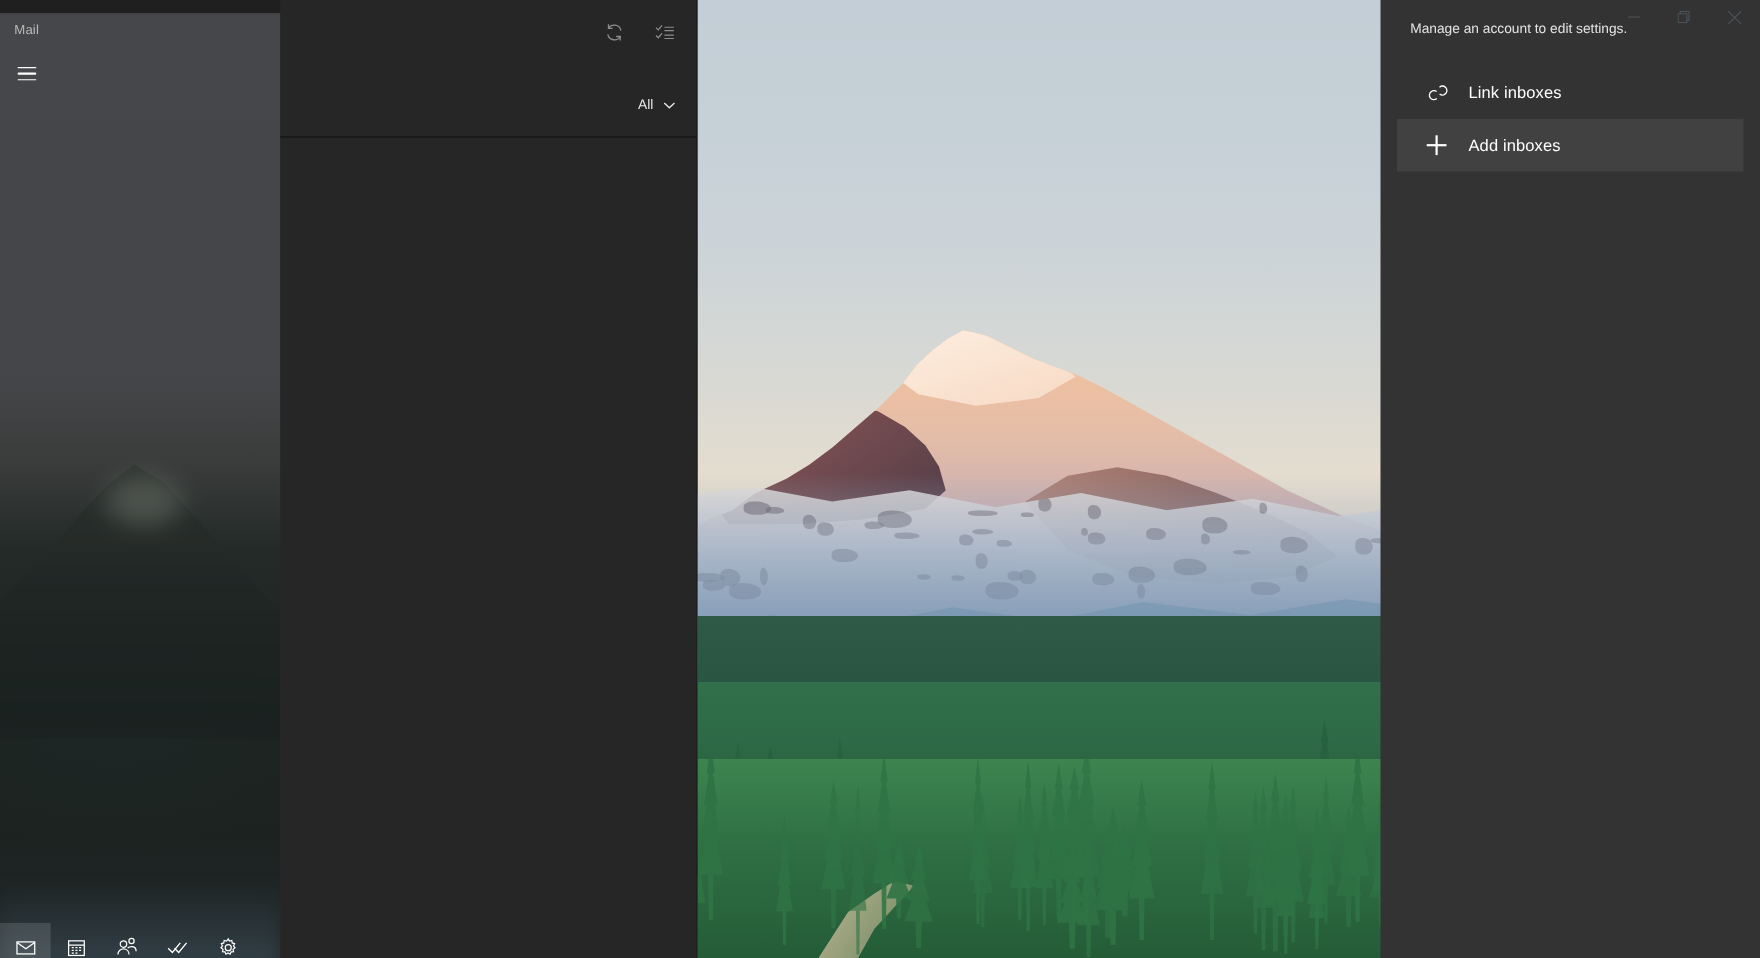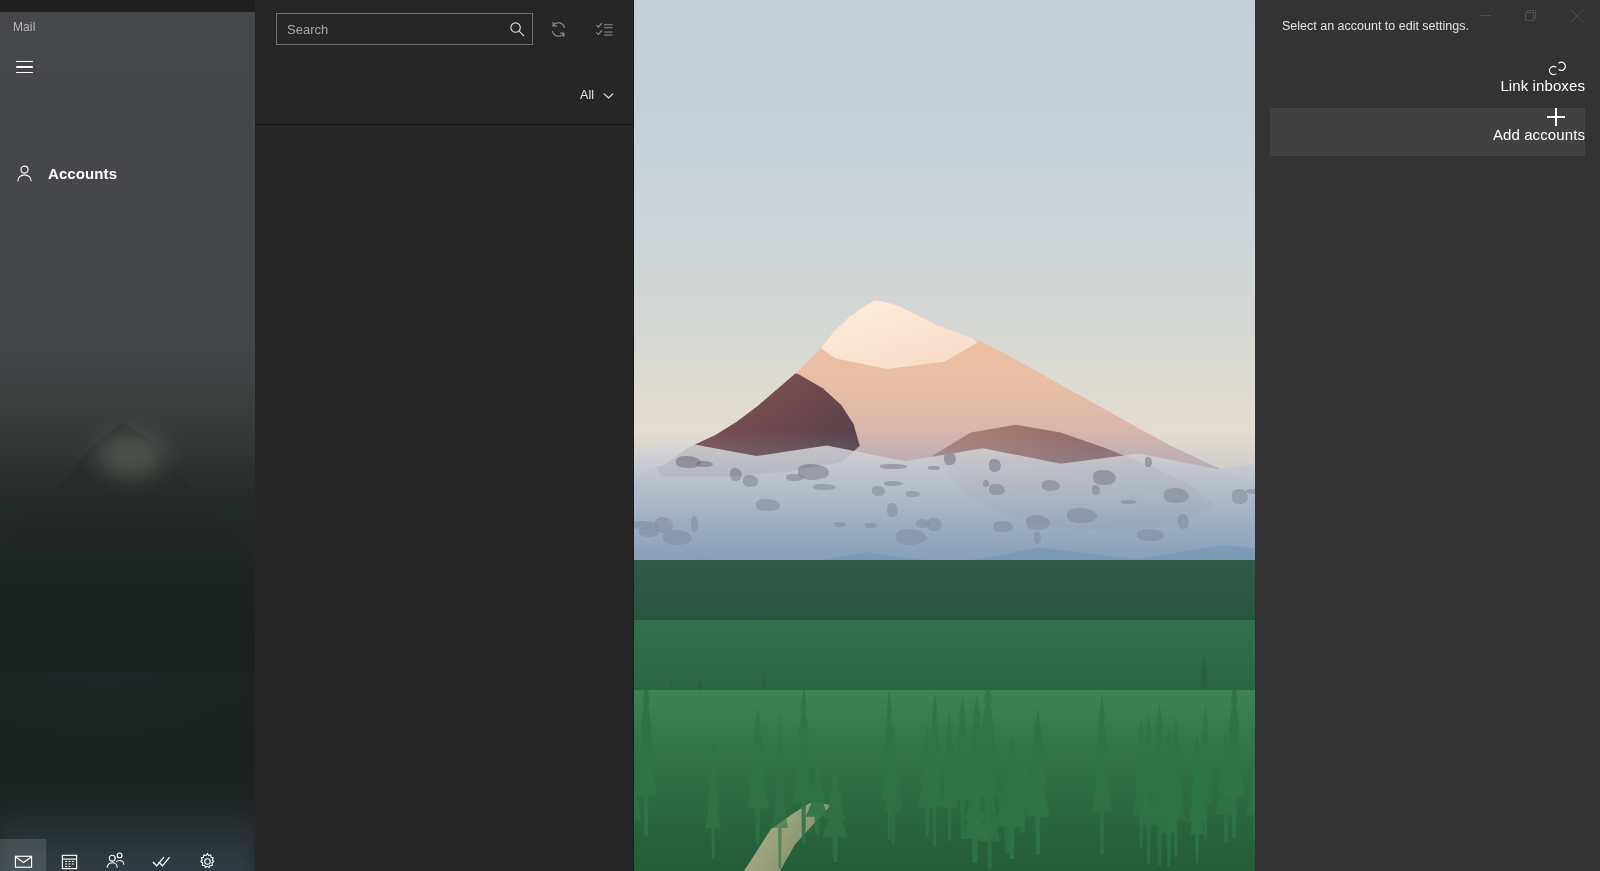--- a/index.html
+++ b/index.html
@@ -409,26 +409,25 @@
     letter-spacing: .15px;
   }
   .pane-sub {
     margin: 19px 0 0 27px;
     font-size: 12.5px;
     color: #e3e3e3;
   }
   .pane-list { margin-top: 27px; }
   .pane-row {
     display: flex;
-    align-items: flex-end;
+    align-items: center;
     height: 48px;
     padding-left: 27px;
     margin: 0 15px 0 15px;
     cursor: pointer;
-    flex-direction: column;
   }
   .pane-row.hovered { background: #414141; }
   .pane-row .row-ico {
     width: 38px;
     display: flex;
     align-items: center;
     color: #ffffff;
   }
   .pane-row .row-label {
     font-size: 15px;
@@ -742,29 +741,20 @@
 
       <div class="hamburger">
         <div class="bars">
             <i></i>
             <i></i>
             <i></i>
           </div>
       </div>
 
 
-      <div class="nav-item" id="nav-accounts">
-        <span class="nav-ico">
-          <svg width="19" height="19" viewBox="0 0 19 19" fill="none" stroke="currentColor" stroke-width="1.1">
-            <circle cx="9.5" cy="5.6" r="3.5"></circle>
-            <path d="M2.8 17.2c0-3.8 3-6.3 6.7-6.3s6.7 2.5 6.7 6.3"></path>
-          </svg>
-        </span>
-        <span class="nav-label">Accounts</span>
-      </div>
 
       <div class="appbar">
         <div class="appbar-btn active" title="Mail">
           <svg width="19" height="19" viewBox="0 0 20 20" fill="none" stroke="currentColor" stroke-width="1.2">
             <rect x="1.5" y="4.5" width="17" height="11.5"></rect>
             <path d="M1.5 5l8.5 6 8.5-6"></path>
           </svg>
         </div>
         <div class="appbar-btn" title="Calendar">
           <svg width="19" height="19" viewBox="0 0 20 20" fill="none" stroke="currentColor" stroke-width="1.2">
@@ -793,29 +783,20 @@
             <path d="M10 1.6l1.1 2.1 2.3-.6.4 2.4 2.3.7-1.1 2.1 1.5 1.8-1.9 1.5.5 2.3-2.4.2-.9 2.2-2-1.2-2 1.2-.9-2.2-2.4-.2.5-2.3L3 10.1l1.5-1.8L3.4 6.2l2.3-.7.4-2.4 2.3.6z"></path>
           </svg>
         </div>
       </div>
     </div>
   </div>
 
   <div class="list-panel">
     <div class="list-header">
 
-      <div class="search-box">
-        <input class="search-input" type="text" placeholder="Search" style="">
-        <span class="search-btn">
-          <svg width="16" height="16" viewBox="0 0 17 17" fill="none" stroke="currentColor" stroke-width="1.2">
-            <circle cx="7" cy="7" r="5"></circle>
-            <path d="M10.8 10.8L16 16"></path>
-          </svg>
-        </span>
-      </div>
 
       <div class="hdr-btn" id="sync-btn" title="Sync">
         <svg width="19" height="19" viewBox="0 0 20 20" fill="none" stroke="currentColor" stroke-width="1.25">
           <path d="M16.3 8.2A6.6 6.6 0 0 0 4.2 6.1"></path>
           <path d="M3.7 11.8a6.6 6.6 0 0 0 12.1 2.1"></path>
           <path d="M4.4 2.2v3.9h3.9"></path>
           <path d="M15.6 17.8v-3.9h-3.9"></path>
         </svg>
       </div>
 
@@ -835,35 +816,35 @@
           </svg>
         </span>
       </div>
     </div>
 
     <div class="list-body"></div>
   </div>
 
   <div class="accounts-pane">
 
-    <div class="pane-sub">Select an account to edit settings.</div>
+    <div class="pane-sub">Manage an account to edit settings.</div>
 
     <div class="pane-list">
       <div class="pane-row">
         <span class="row-ico">
           <svg width="21" height="17" viewBox="0 0 22 18" fill="none" stroke="currentColor" stroke-width="1.25">
             <path d="M12.2 3.4c1.9-1.6 4.6-1.4 6.1.4 1.6 1.9 1.3 4.7-.6 6.2-1.6 1.3-3.8 1.3-5.4.1"></path>
             <path d="M9.6 14.4c-1.9 1.6-4.6 1.4-6.1-.4-1.6-1.9-1.3-4.7.6-6.2 1.6-1.3 3.8-1.3 5.4-.1"></path>
           </svg>
         </span>
         <span class="row-label">Link inboxes</span>
       </div>
 
       <div class="pane-row hovered">
         <span class="row-ico">
           <span class="plus-ico"></span>
         </span>
-        <span class="row-label">Add accounts</span>
+        <span class="row-label">Add inboxes</span>
       </div>
     </div>
   </div>
 
 </div>
 
 </body></html>

